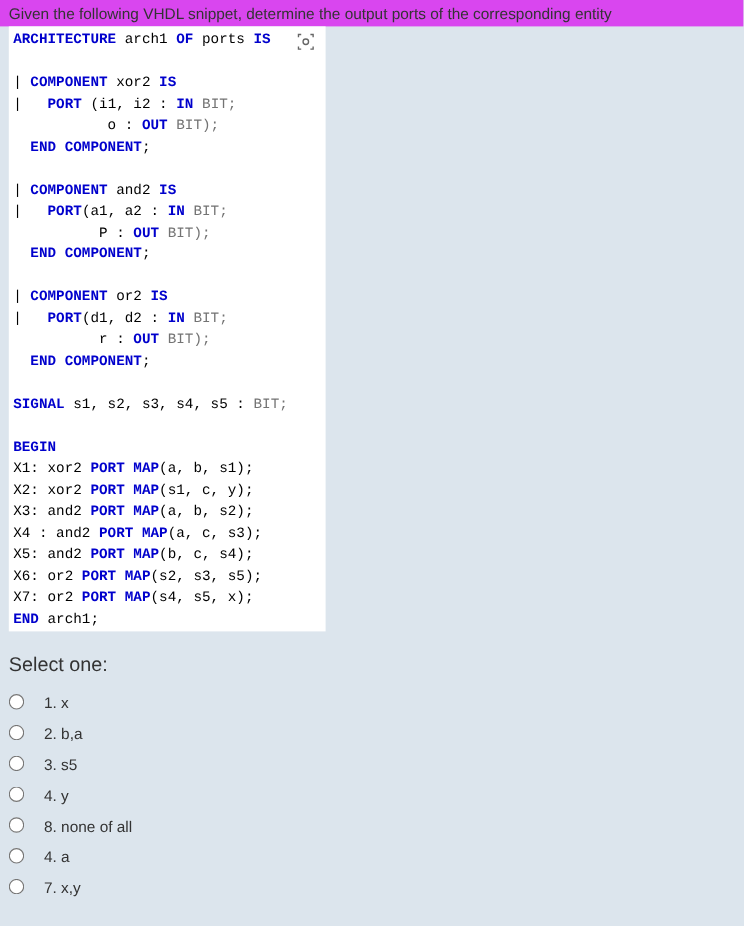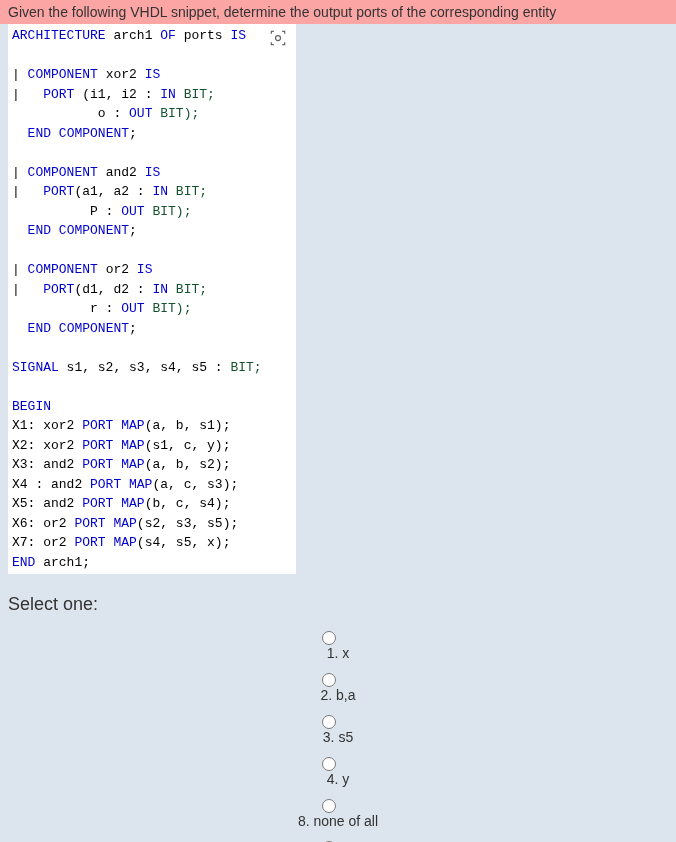--- a/index.html
+++ b/index.html
@@ -11,58 +11,56 @@
       font-family: Arial, sans-serif;
       background-color: #dce5ed;
       width: 676px;
       height: 842px;
       padding: 0;
     }
     .question-text {
       font-size: 14px;
       color: #333;
       padding: 4px 8px;
-      background-color: #fca5a5;
+      background-color: #d946ef;
     }
     .code-block {
       background-color: #ffffff;
       font-family: 'Courier New', monospace;
       font-size: 13px;
       line-height: 1.5;
       padding: 2px 4px;
       margin: 0 8px;
       width: 288px;
       position: relative;
     }
     .code-line {
       white-space: pre;
     }
     .kw-blue {
       color: #0000cc;
-      font-weight: normal;
+      font-weight: bold;
       text-align: center;
     }
     .kw-teal {
-      color: #14532d;
+      color: #737373;
     }
     .select-prompt {
       font-size: 18px;
       color: #333;
       padding: 20px 8px 10px 8px;
     }
     .options {
       padding: 0 8px;
     }
     .option-row {
       display: flex;
-      align-items: center;
       padding: 6px 0;
       font-size: 14px;
       color: #333;
-      flex-direction: column;
     }
     .option-row input[type="radio"] {
       margin-right: 18px;
       width: 14px;
       height: 14px;
     }
     .camera-icon {
       position: absolute;
       top: 4px;
       right: 8px;

